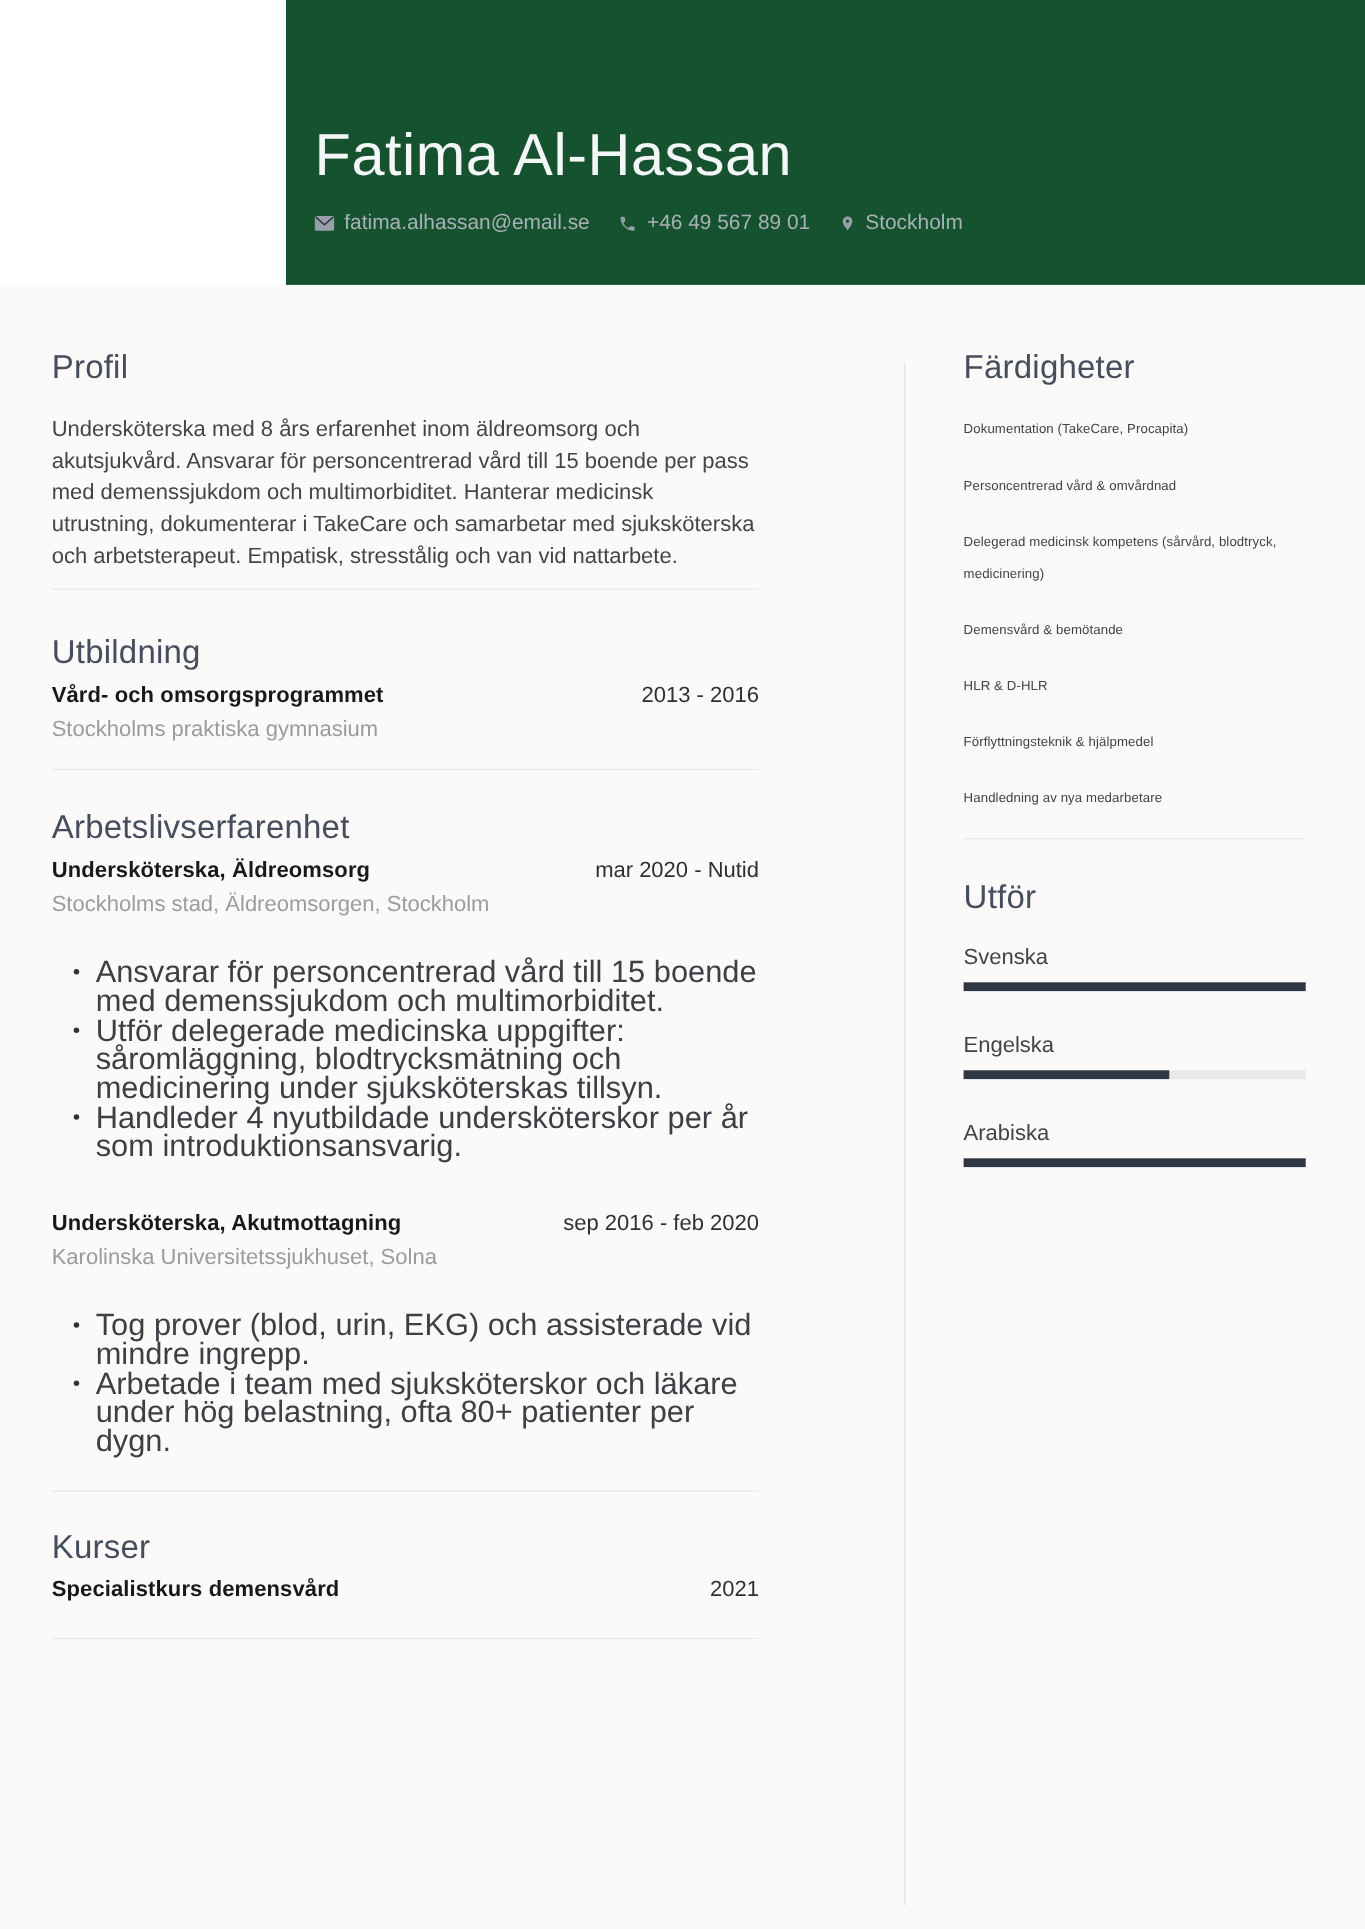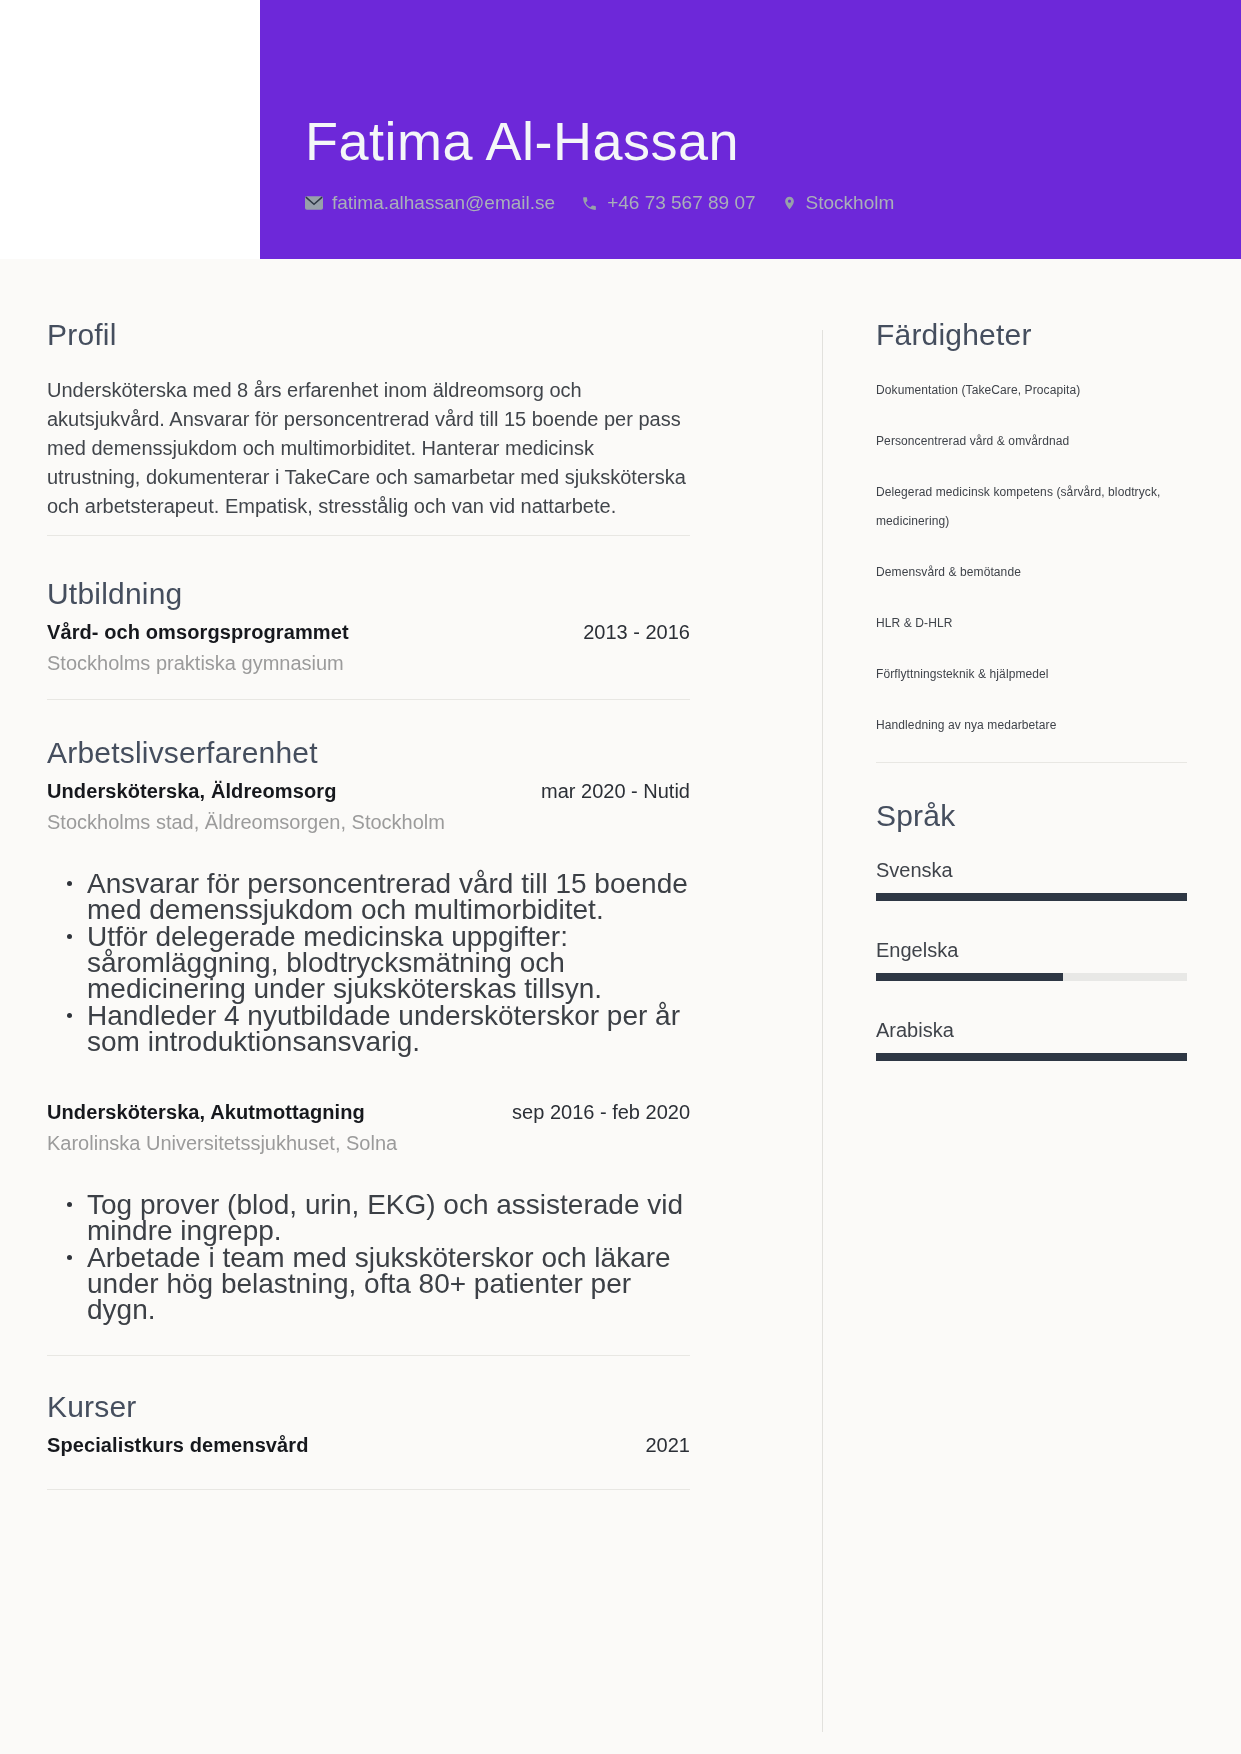--- a/index.html
+++ b/index.html
@@ -1,22 +1,22 @@
 <!DOCTYPE html>
 <html><head>
 <meta charset="utf-8">
 <style>
   html,body{margin:0;padding:0;}
   body{background:#ffffff;font-family:"Liberation Sans", sans-serif;}
   .page{position:relative;width:1241px;height:1754px;background:#fbfaf8;overflow:hidden;}
 
   
   .header-band{height:259px;background:#ffffff;}
-  .header-box{margin-left:260px;height:259px;background:#6d28d9;box-sizing:border-box;
-              padding:112px 40px 0 45px;}
+  .header-box{margin-left:260px;height:259px;background:#14532d;box-sizing:border-box;
+              padding:112px 40px 0 26px;}
   .name{color:#f4f6f8;font-size:54px;line-height:58px;font-weight:400;letter-spacing:0.5px;}
   .contact-row{margin-top:22px;display:flex;align-items:center;color:#a9b0b8;font-size:19px;}
   .contact-item{display:flex;align-items:center;margin-right:26px;}
   .contact-item .ic{display:inline-flex;margin-right:9px;}
   .contact-item svg{fill:#97a0aa;}
 
   
   .columns{display:flex;box-sizing:border-box;height:1495px;padding:59px 70px 0 47px;}
   .col-left{width:643px;flex:0 0 643px;}
   .gap1{flex:0 0 132px;}
@@ -76,21 +76,21 @@
               </svg>
           </span>
           <span>fatima.alhassan@email.se</span>
         </div>
         <div class="contact-item">
           <span class="ic">
             <svg width="17" height="17" viewBox="0 0 24 24">
                 <path d="M6.62 10.79c1.44 2.83 3.76 5.14 6.59 6.59l2.2-2.21a1 1 0 0 1 1.01-.24c1.12.37 2.33.57 3.58.57a1 1 0 0 1 1 1V20a1 1 0 0 1-1 1C10.61 21 3 13.39 3 4a1 1 0 0 1 1-1h3.5a1 1 0 0 1 1 1c0 1.25.2 2.46.57 3.58a1 1 0 0 1-.25 1.01l-2.2 2.2z"></path>
               </svg>
           </span>
-          <span>+46 73 567 89 07</span>
+          <span>+46 49 567 89 01</span>
         </div>
         <div class="contact-item">
           <span class="ic">
             <svg width="15" height="18" viewBox="0 0 24 24">
                 <path d="M12 2C8.13 2 5 5.13 5 9c0 5.25 7 13 7 13s7-7.75 7-13c0-3.87-3.13-7-7-7zm0 9.5A2.5 2.5 0 1 1 12 6.5a2.5 2.5 0 0 1 0 5z"></path>
               </svg>
           </span>
           <span>Stockholm</span>
         </div>
       </div>
@@ -167,21 +167,21 @@
         <div class="skill-item">Personcentrerad vård &amp; omvårdnad</div>
         <div class="skill-item">Delegerad medicinsk kompetens (sårvård, blodtryck, medicinering)</div>
         <div class="skill-item">Demensvård &amp; bemötande</div>
         <div class="skill-item">HLR &amp; D-HLR</div>
         <div class="skill-item">Förflyttningsteknik &amp; hjälpmedel</div>
         <div class="skill-item">Handledning av nya medarbetare</div>
       </div>
 
       <div class="hr hr-side"></div>
 
-      <h2 class="h-sprak">Språk</h2>
+      <h2 class="h-sprak">Utför</h2>
       <div class="langs">
         <div class="lang">
           <div class="lang-label">Svenska</div>
           <div class="bar-track">
             <div class="bar-fill" style="width: 100%;"></div>
           </div>
         </div>
         <div class="lang">
           <div class="lang-label">Engelska</div>
           <div class="bar-track">

